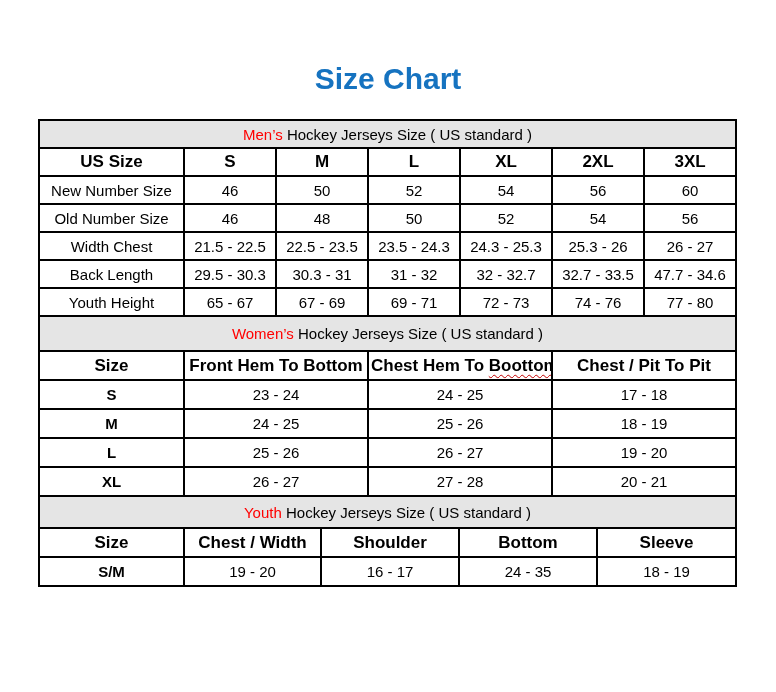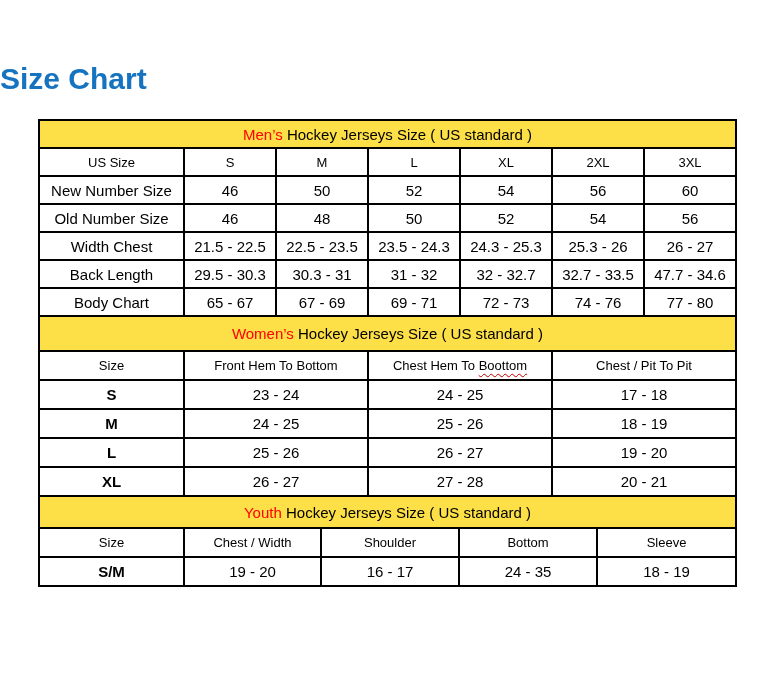--- a/index.html
+++ b/index.html
@@ -8,21 +8,21 @@
     background: #ffffff;
     position: relative;
     overflow: hidden;
     font-family: "Liberation Sans", sans-serif;
     color: #000000;
   }
   .page-title {
     position: absolute;
     top: 62px; left: 0;
     width: 100%;
-    text-align: left;
+    text-align: center;
     font-size: 30px;
     font-weight: bold;
     color: #1673C0;
     letter-spacing: 0px;
   }
   .chart-wrap {
     position: absolute;
     top: 119px; left: 38px;
     width: 697px;
   }
@@ -34,32 +34,32 @@
   table.section + table.section { margin-top: -2px; }
   .section td, .section th {
     border: 2px solid #000000;
     text-align: center;
     vertical-align: middle;
     padding: 0 2px;
     overflow: hidden;
     white-space: nowrap;
   }
   .band-cell {
-    background: #fde047;
+    background: #e5e5e5;
     height: 38px;
     font-size: 16px;
     font-weight: bold;
   }
   .womens .band-cell { height: 33px; }
   .youth  .band-cell { height: 30px; }
   .band-highlight { color: #FF0000; }
   .band-rest { color: #000000; }
   .section th {
-    font-size: 13px;
-    font-weight: normal;
+    font-size: 17px;
+    font-weight: bold;
     height: 26px;
   }
   .section td { font-size: 15px; font-weight: normal; height: 26px; }
   .womens td, .youth td, .womens th, .youth th { height: 27px; }
   td.rowhead { font-weight: bold; }
   td.label-col { font-weight: normal; margin-left: 48px; }
   .squiggle {
     text-decoration-line: underline;
     text-decoration-style: wavy;
     text-decoration-color: #C00000;
@@ -127,21 +127,21 @@
     <tr>
       <td class="label-col">Back Length</td>
       <td>29.5 - 30.3</td>
       <td>30.3 - 31</td>
       <td>31 - 32</td>
       <td>32 - 32.7</td>
       <td>32.7 - 33.5</td>
       <td>47.7 - 34.6</td>
     </tr>
     <tr>
-      <td class="label-col">Body Chart</td>
+      <td class="label-col">Youth Height</td>
       <td>65 - 67</td>
       <td>67 - 69</td>
       <td>69 - 71</td>
       <td>72 - 73</td>
       <td>74 - 76</td>
       <td>77 - 80</td>
     </tr>
   </tbody>
     </table>
 

